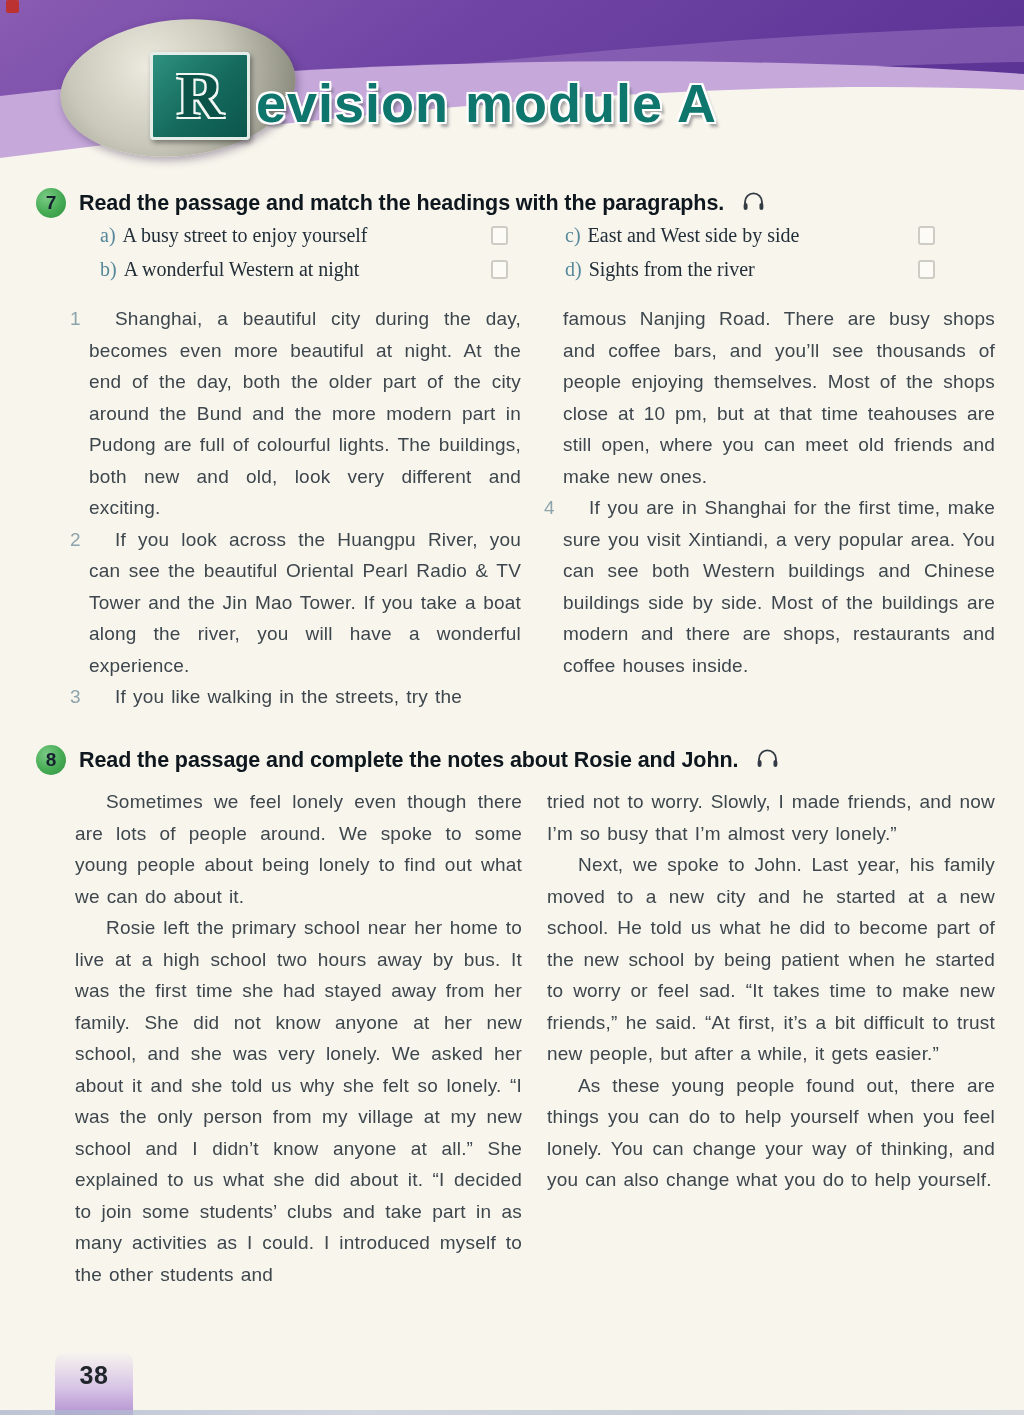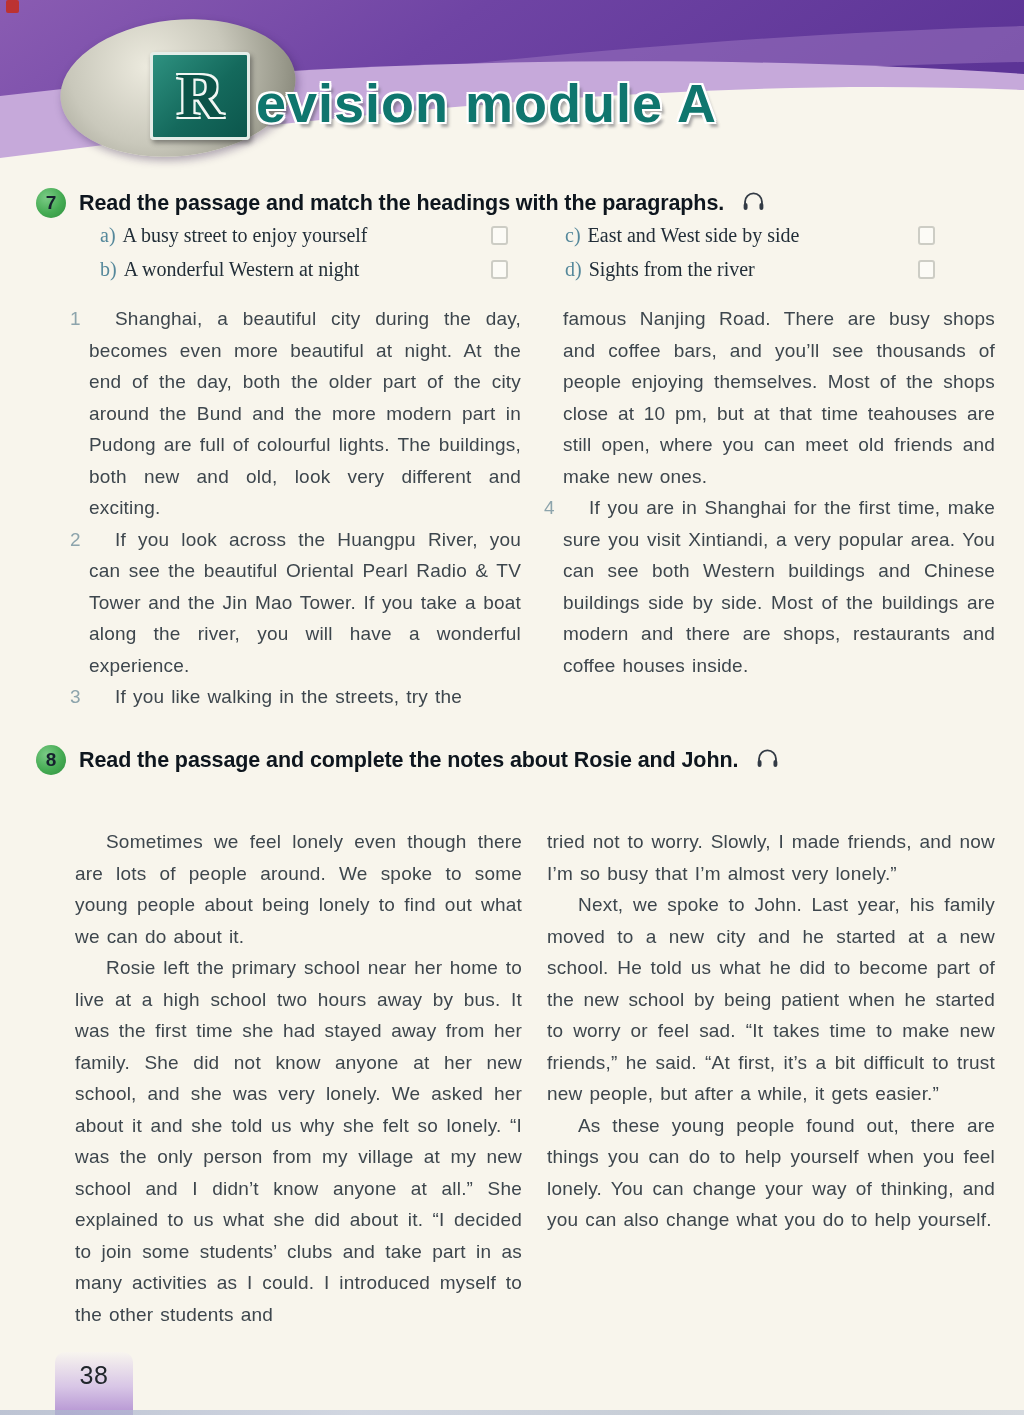--- a/index.html
+++ b/index.html
@@ -72,21 +72,21 @@
   .ipara { text-indent:31px; }
   .fpara { text-indent:0; }
 
   
   .page-tab {
     position:absolute; left:55px; top:1352px; width:78px; height:63px;
     border-radius:10px 10px 0 0;
     background:linear-gradient(to bottom, rgba(246,242,248,.2) 0%, #d8c6e6 55%, #b493d2 100%);
     text-align:center; padding-top:9px;
   }
-  .page-tab span { font-size:25px; font-weight:normal; color:#20262b; letter-spacing:.5px;margin-top:18px; }
+  .page-tab span { font-size:25px; font-weight:bold; color:#20262b; letter-spacing:.5px;margin-top:18px; }
   .bottom-strip {
     position:absolute; left:0; bottom:0; width:1024px; height:5px;
     background:linear-gradient(to right,#a9b3cb,#c4ccdd 35%,#b4becd 70%,#c9d0da);
     opacity:.75;
   }
   .scan-mark {
     position:absolute; left:6px; top:0; width:13px; height:13px;
     background:#c22d24; border-radius:2px; opacity:.9;
   }
 </style>
@@ -175,21 +175,21 @@
 
   <div class="ex-head" style="top:744px;">
     <div class="badge">8</div>
     <div class="ex-title"><span>Read the passage and complete the notes about Rosie and John.</span><span class="phones"><svg width="27" height="26" viewBox="0 0 24 24">
             <path d="M4.2 16 v-3.2 a7.8 7.8 0 0 1 15.6 0 V16" fill="none" stroke="#333b45" stroke-width="1.7"></path>
             <rect x="2.9" y="13.8" width="3.6" height="6.4" rx="1.8" fill="#333b45"></rect>
             <rect x="17.5" y="13.8" width="3.6" height="6.4" rx="1.8" fill="#333b45"></rect>
           </svg></span></div>
   </div>
 
-  <div class="cols" style="top:786px; left:75px; width:920px; gap:25px;margin-top:40px;">
+  <div class="cols" style="top:786px; left:75px; width:920px; gap:25px;">
     <div class="col" style="width:447px;">
       <div class="p ipara">
         <span>Sometimes we feel lonely even though there are lots of people around. We spoke to some young people about being lonely to find out what we can do about it.</span>
       </div>
       <div class="p ipara">
         <span>Rosie left the primary school near her home to live at a high school two hours away by bus. It was the first time she had stayed away from her family. She did not know anyone at her new school, and she was very lonely. We asked her about it and she told us why she felt so lonely. “I was the only person from my village at my new school and I didn’t know anyone at all.” She explained to us what she did about it. “I decided to join some students’ clubs and take part in as many activities as I could. I introduced myself to the other students and</span>
       </div>
     </div>
     <div class="col" style="width:448px;">
       <div class="p fpara">

